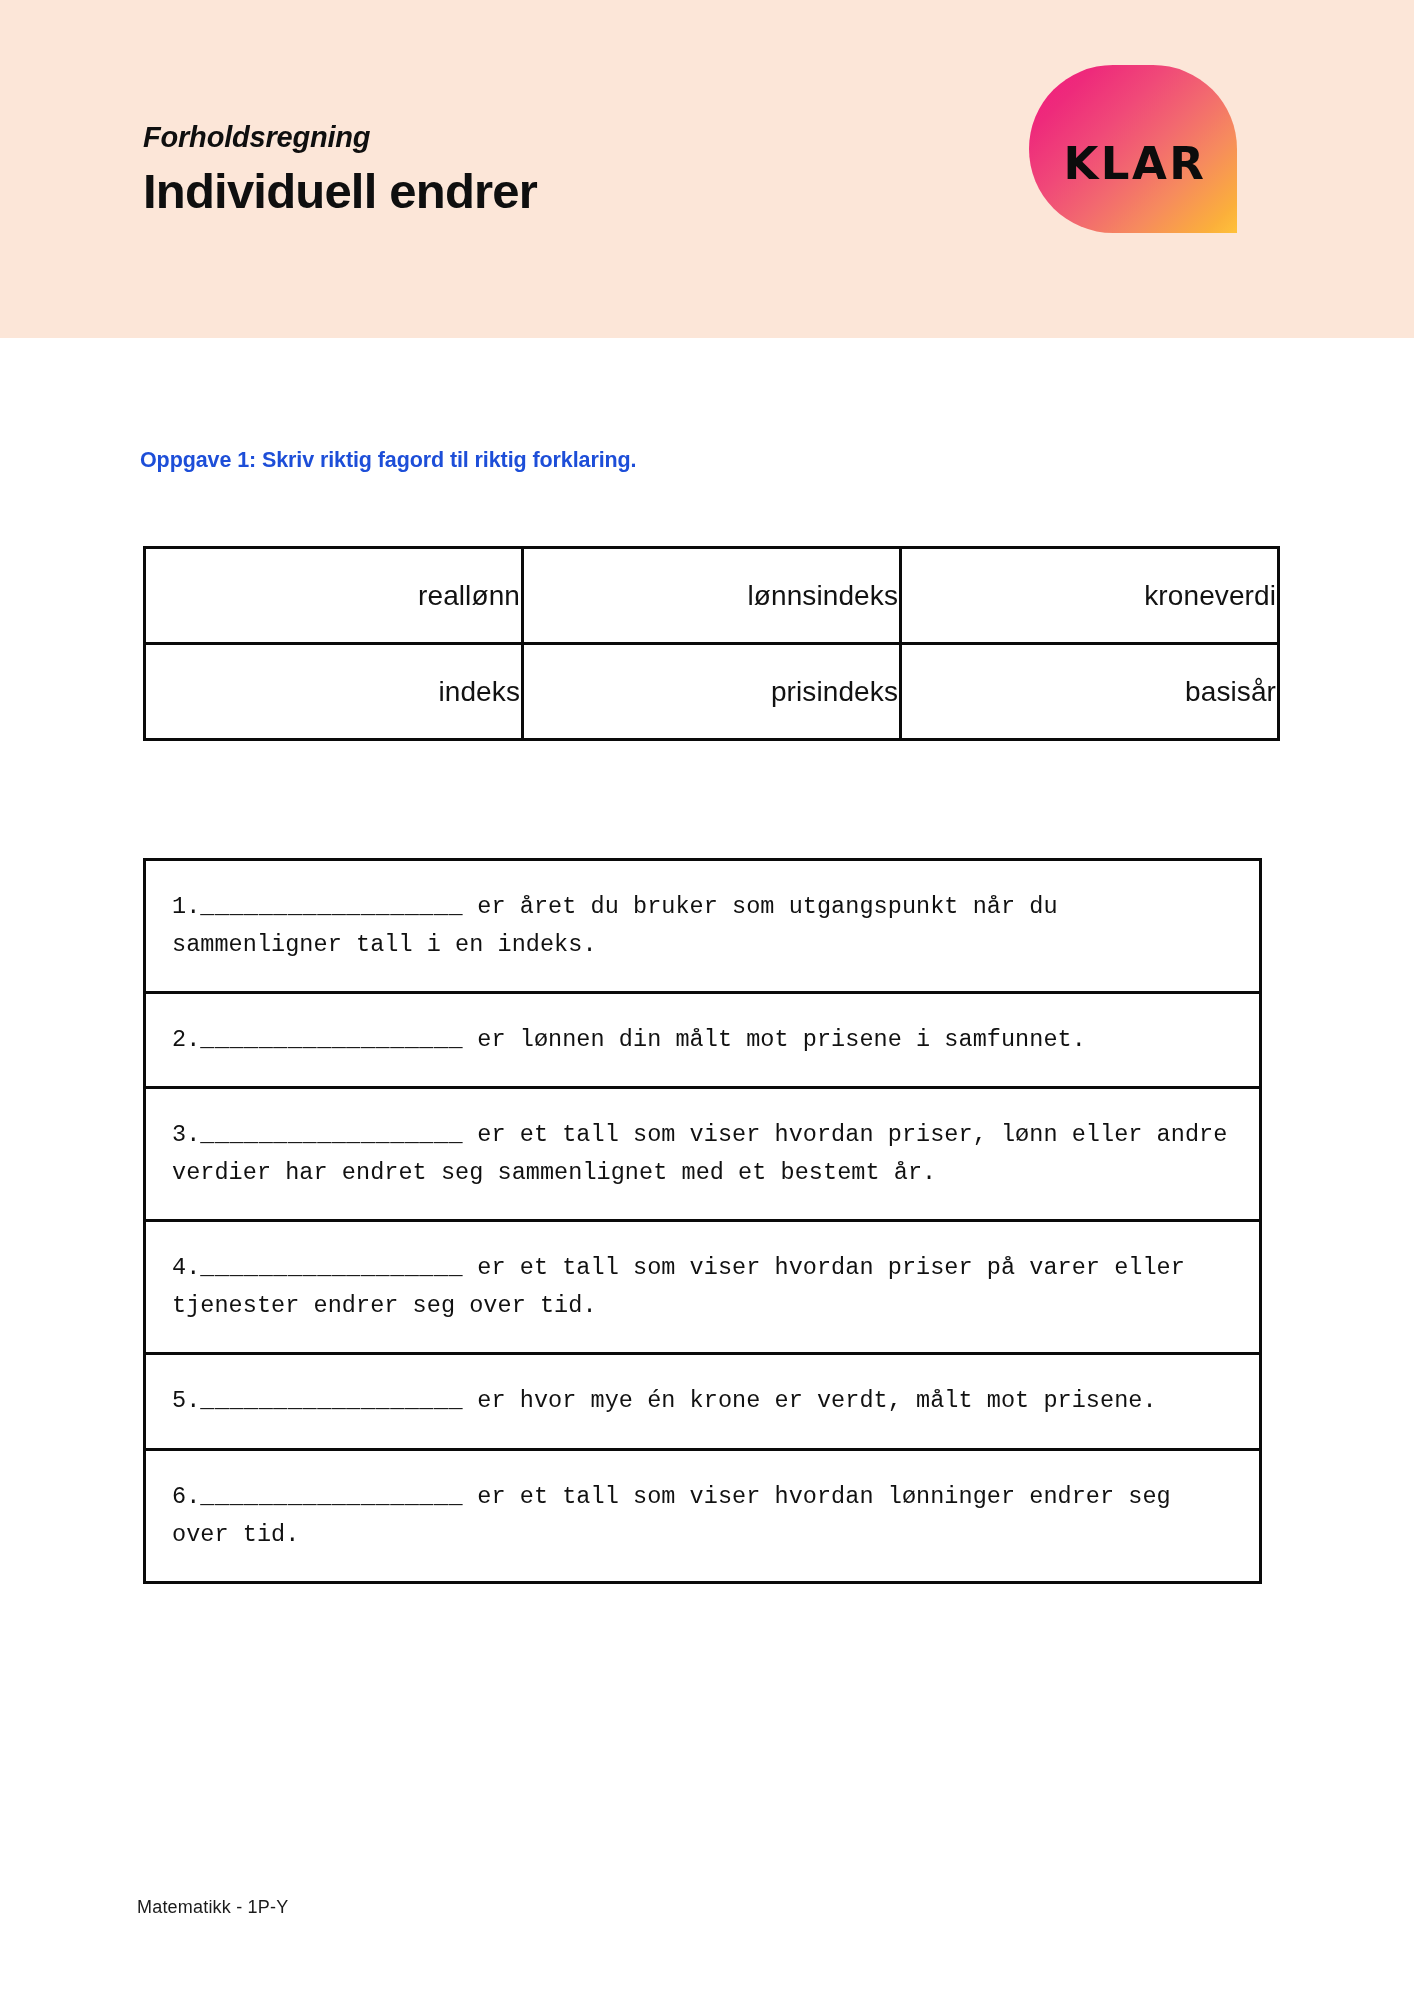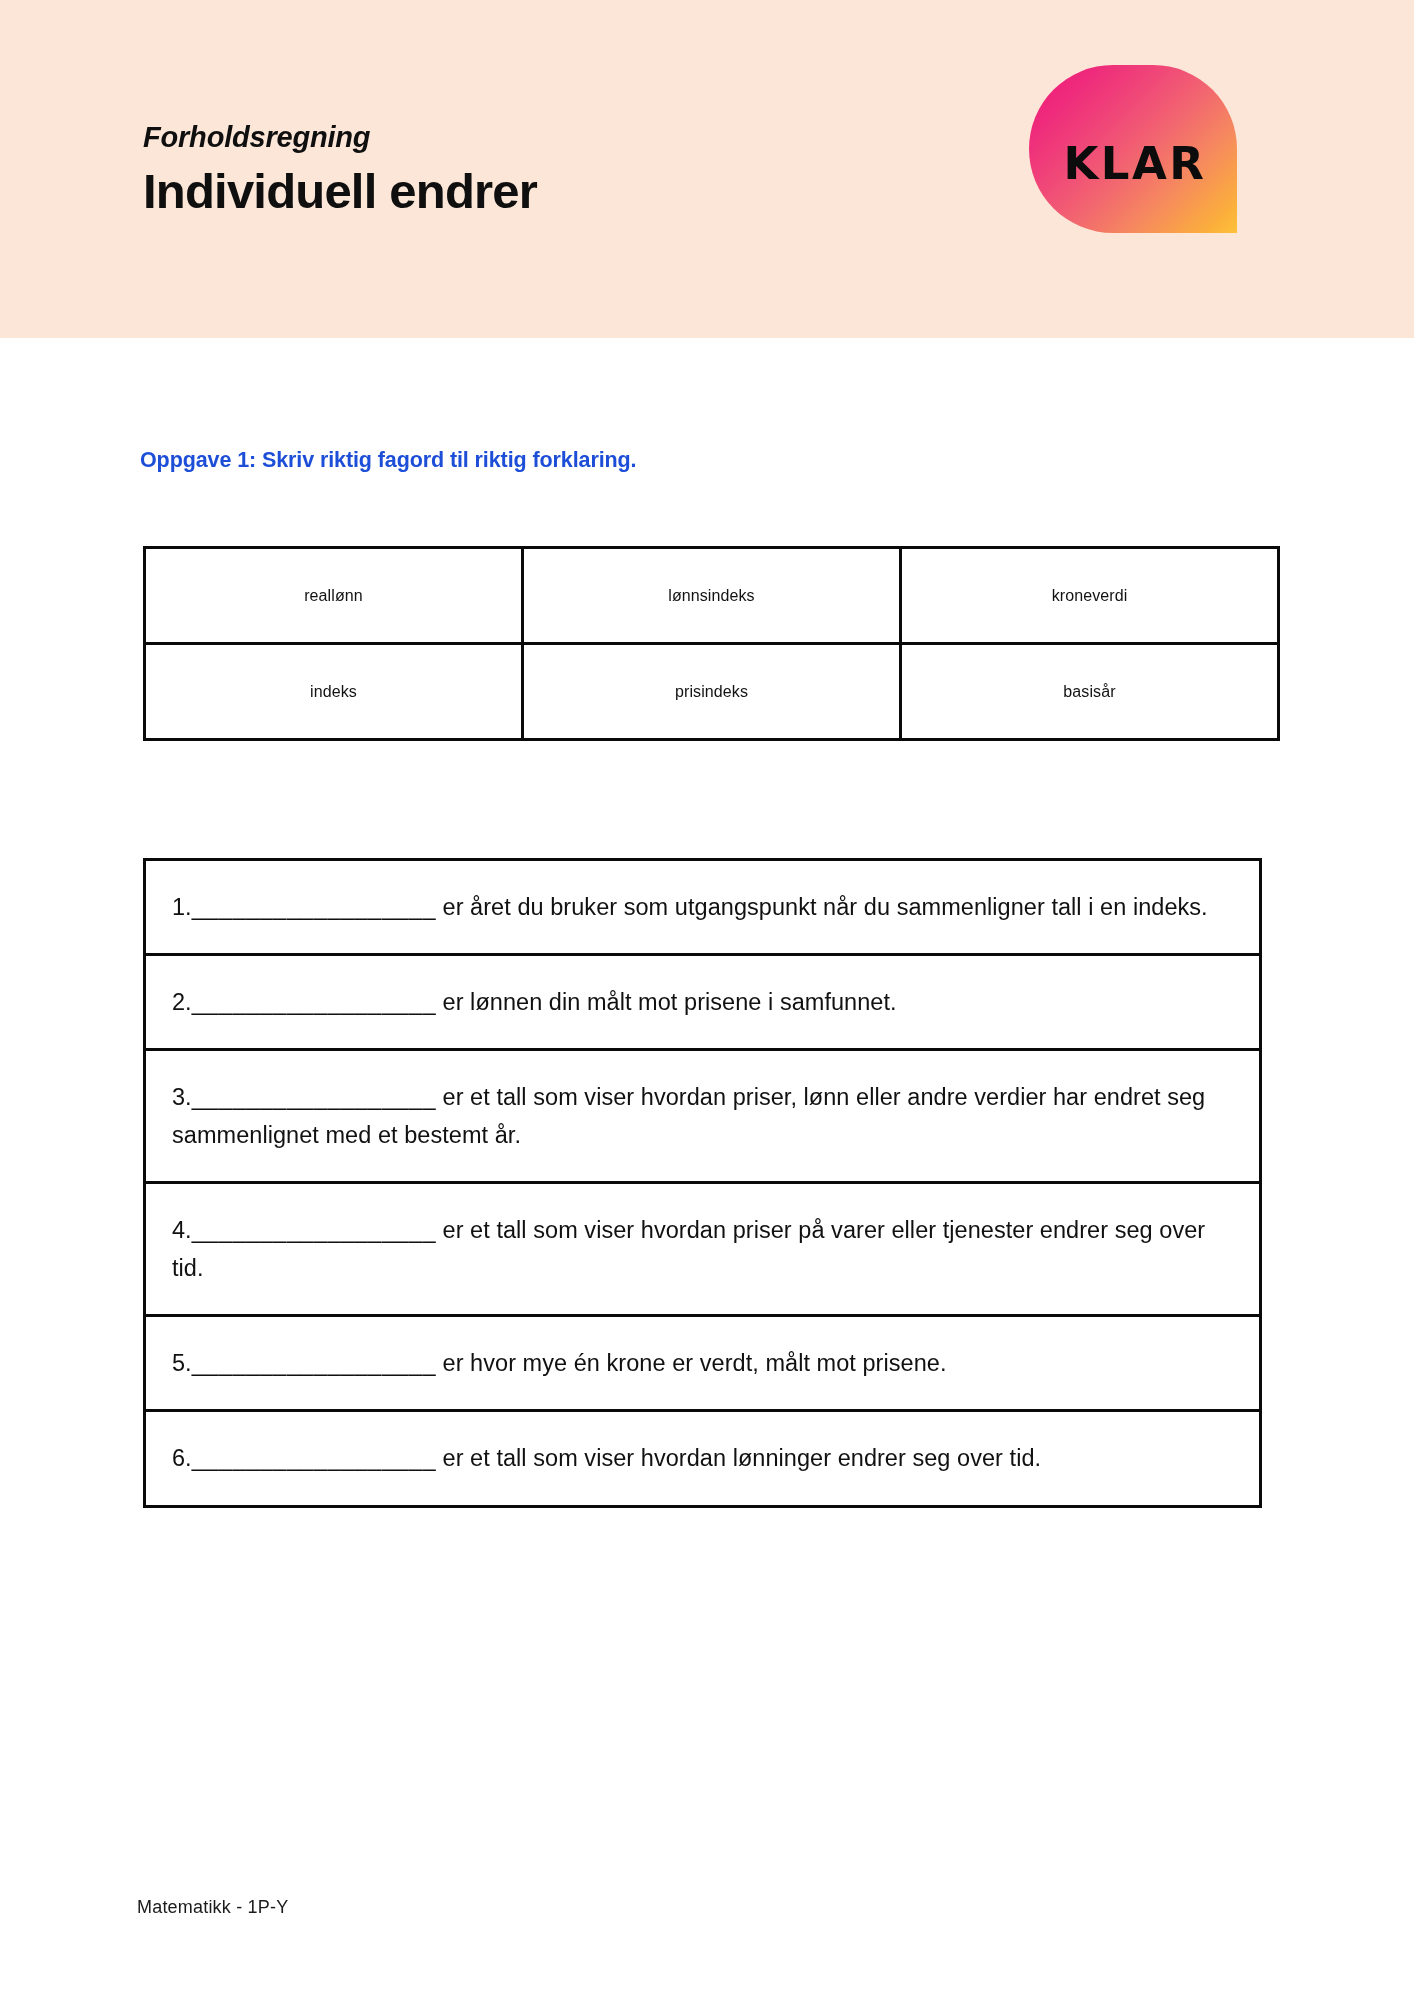--- a/index.html
+++ b/index.html
@@ -108,39 +108,40 @@
     position: absolute;
     left: 143px;
     top: 546px;
     width: 1119px;
     border-collapse: collapse;
     table-layout: fixed;
   }
   .word-bank td {
     border: 3px solid #0a0a0a;
     height: 91px;
-    text-align: center;
+    text-align: right;
     vertical-align: middle;
-    font-size: 16px;
+    font-size: 28px;
     color: #121212;
     font-weight: normal;
     letter-spacing: 0.1px;
   }
   .word-bank td.c1 { width: 373px; }
   .word-bank td.c2 { width: 373px; }
   .word-bank td.c3 { width: 373px; }
 
   
   .statements {
     position: absolute;
     left: 143px;
     top: 858px;
     width: 1119px;
     border: 3px solid #0a0a0a;
     box-sizing: border-box;
+    font-family: Liberation Mono, monospace;
   }
   .statement-row {
     border-bottom: 3px solid #0a0a0a;
     box-sizing: border-box;
     padding: 27px 26px 27px 26px;
   }
   .statement-row:last-child {
     border-bottom: none;
   }
   .statement-text {

